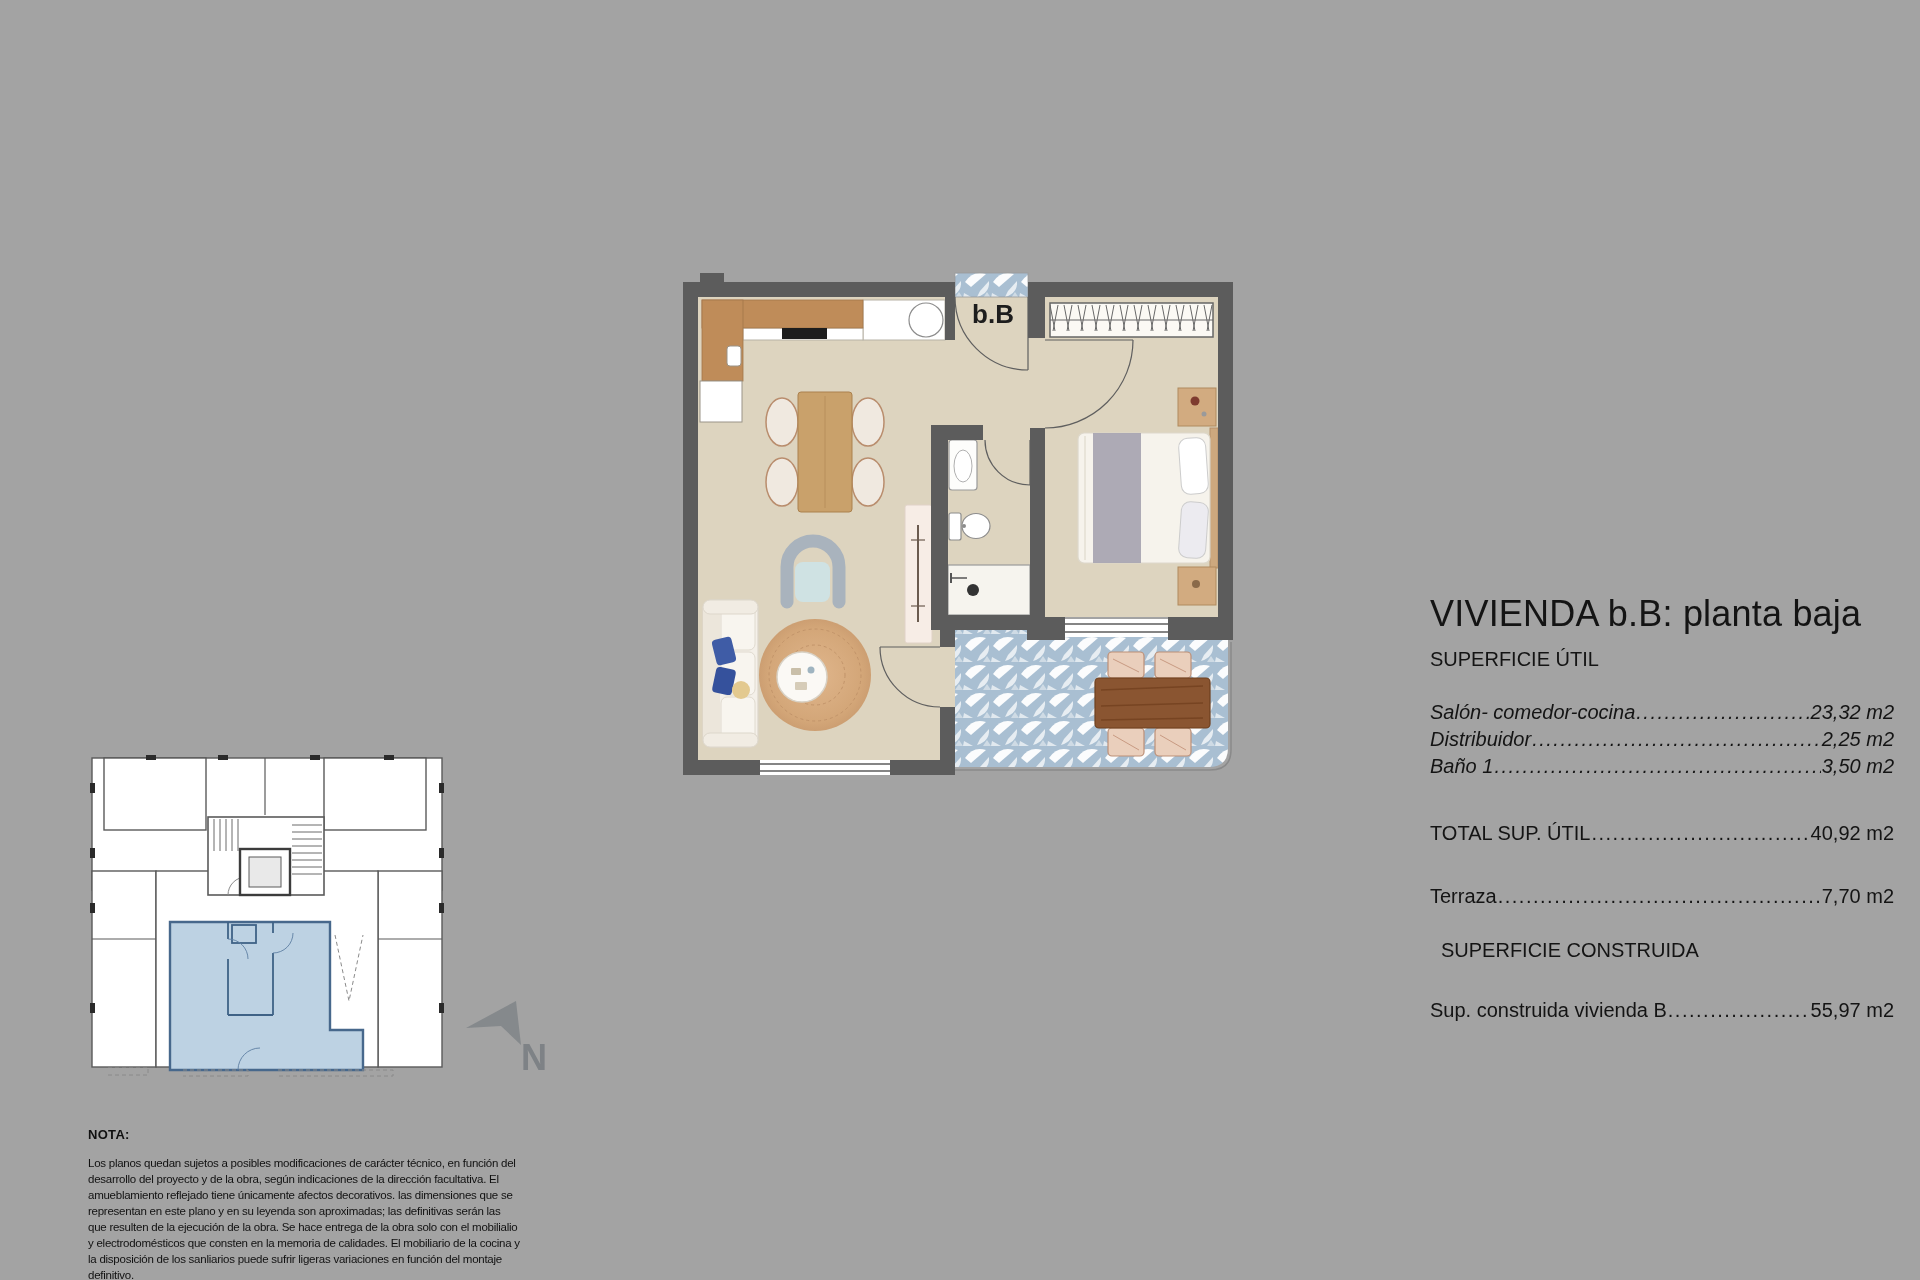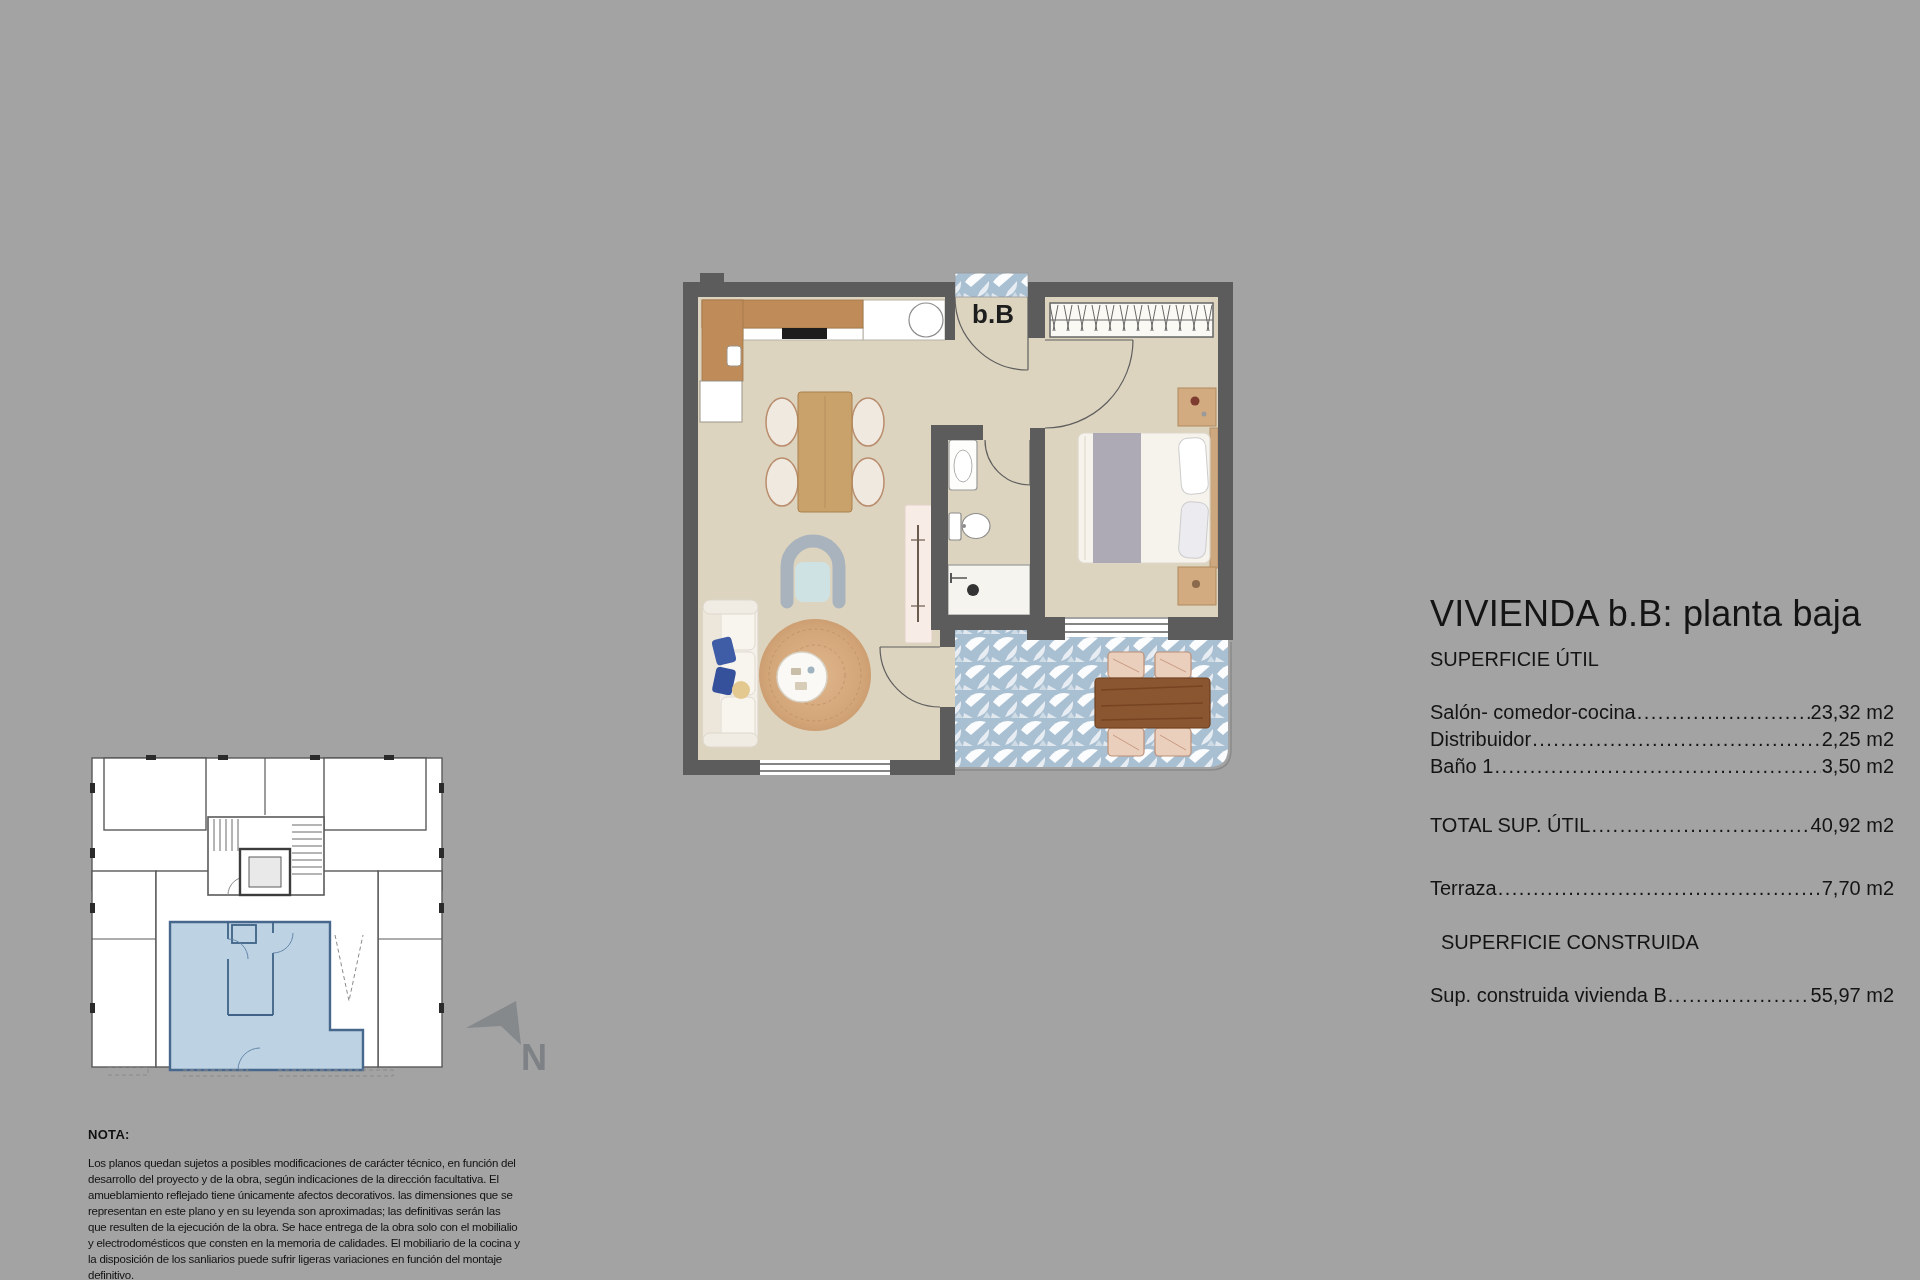--- a/index.html
+++ b/index.html
@@ -2,28 +2,28 @@
 <html><head>
 <meta charset="utf-8">
 <style>
   html,body{margin:0;padding:0;background:#ffffff;}
   #page{position:relative;width:1920px;height:1280px;background:#a3a3a3;overflow:hidden;
         font-family:"Liberation Sans",sans-serif;color:#141414;padding-left:40px;}
   
   .info-panel{position:absolute;left:1430px;top:594px;width:464px;}
   .info-title{font-size:36px;letter-spacing:.2px;line-height:40px;color:#141414;white-space:nowrap;}
   .info-subtitle{font-size:20px;margin-top:14px;}
-  .info-rows{margin-top:28px;}
+  .info-rows{margin-top:28px;font-style:italic;}
   .info-row{display:flex;align-items:baseline;font-size:20px;line-height:27px;white-space:nowrap;}
   .info-row .dots{flex:1;overflow:hidden;margin:0 1px;}
   .info-row .dots::after{content:"................................................................................................";letter-spacing:1.5px;}
-  .mt-total{margin-top:32px;}
+  .mt-total{margin-top:40px;}
   .mt-terrace{margin-top:36px;}
   .built-heading{font-size:20px;margin-top:29px;margin-left:11px;}
-  .mt-built{margin-top:28px;}
+  .mt-built{margin-top:35px;}
   
   .note{position:absolute;left:88px;top:1127px;width:432px;color:#111;}
   .note-heading{font-size:13px;font-weight:bold;letter-spacing:.3px;}
   .note-body{margin-top:13px;font-size:11.5px;line-height:16px;letter-spacing:-0.25px;}
   
   .plan-svg{position:absolute;left:683px;top:270px;}
   .key-svg{position:absolute;left:88px;top:753px;}
   .north-svg{position:absolute;left:458px;top:998px;}
 </style>
 </head>

